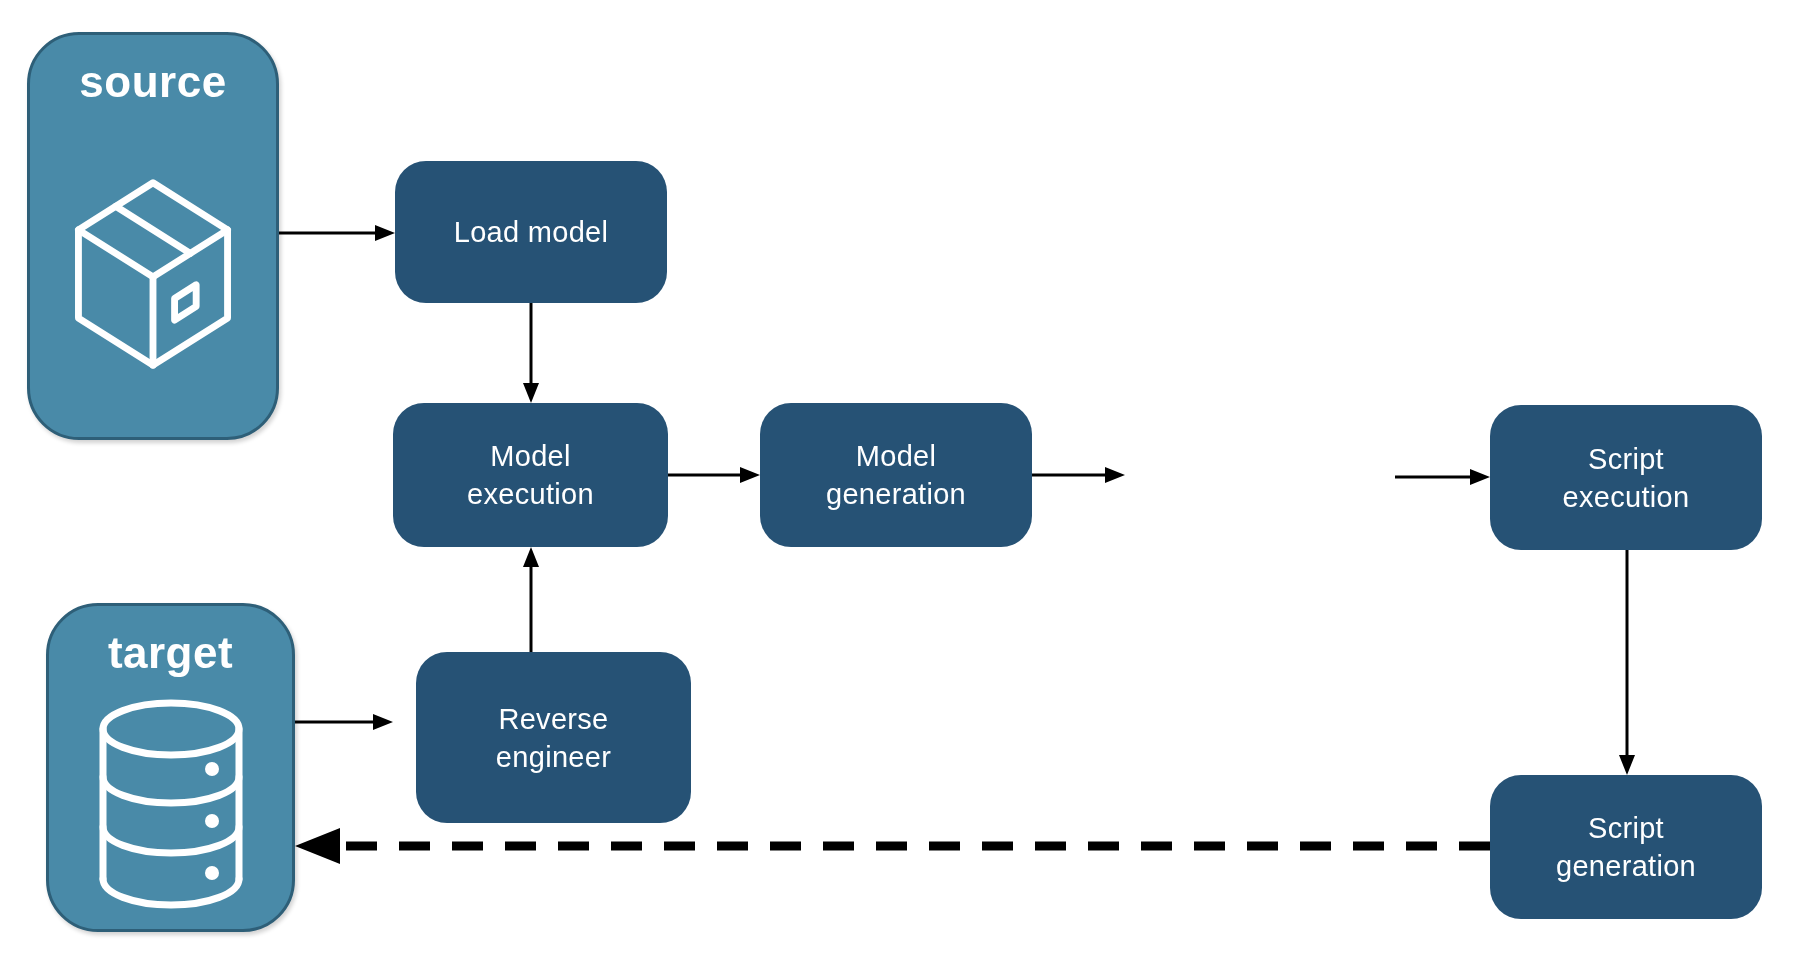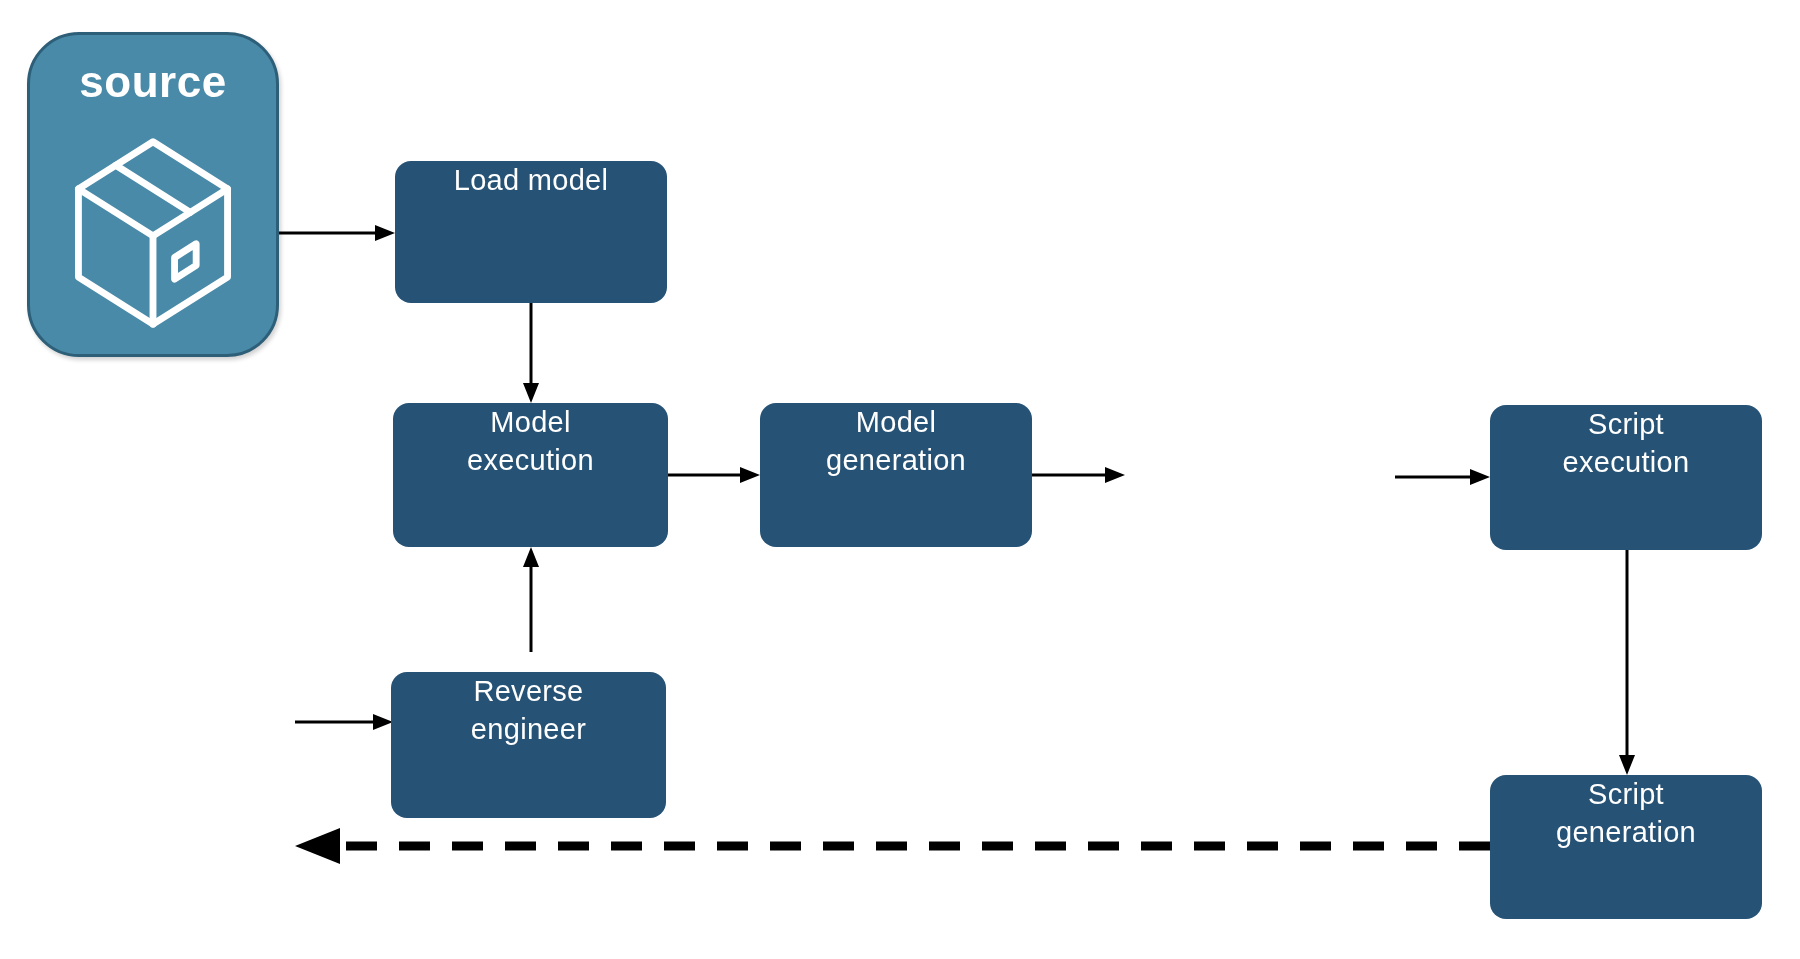--- a/index.html
+++ b/index.html
@@ -17,25 +17,26 @@
   }
   .edges-layer {
     position: absolute;
     left: 0; top: 0;
     width: 1800px;
     height: 959px;
   }
   .process-node {
     position: absolute;
     background: #265275;
-    border-radius: 16px;
+    border-radius: 31px;
     color: #ffffff;
     display: flex;
     flex-direction: column;
     align-items: center;
+    justify-content: center;
     text-align: center;
     font-size: 29px;
     line-height: 38px;
     font-weight: 400;
     letter-spacing: 0.3px;
   }
   .endpoint-node {
     position: absolute;
     background: #498AA8;
     border: 3px solid #2E5F78;
@@ -59,23 +60,23 @@
     align-items: center;
     justify-content: center;
     width: 100%;
   }
   
   #node-load-model        { left: 395px;  top: 161px; width: 272px; height: 142px; }
   #node-model-comparison  { left: 393px;  top: 403px; width: 275px; height: 144px; }
   #node-model-differences { left: 760px;  top: 403px; width: 272px; height: 144px; }
   #node-deployment-plan   { left: 1125px; top: 403px; width: 270px; height: 144px; }
   #node-script-generation { left: 1490px; top: 405px; width: 272px; height: 145px; }
-  #node-reverse-engineer  { left: 391px;  top: 652px; width: 275px; height: 146px; margin-top: 20px; }
+  #node-reverse-engineer  { left: 416px;  top: 652px; width: 275px; height: 171px; }
   #node-script-execution  { left: 1490px; top: 775px; width: 272px; height: 144px; }
-  #endpoint-source        { left: 27px;   top: 32px;  width: 252px; height: 325px; }
+  #endpoint-source        { left: 27px;   top: 32px;  width: 252px; height: 408px; }
   #endpoint-target        { left: 46px;   top: 603px; width: 249px; height: 329px; }
 </style>
 </head>
 <body>
 
 <div class="canvas">
 
   <svg class="edges-layer" viewBox="0 0 1800 959" xmlns="http://www.w3.org/2000/svg">
 
     <g>
@@ -130,20 +131,36 @@
       <svg width="178" height="206" viewBox="0 0 180 210" xmlns="http://www.w3.org/2000/svg" fill="none" stroke="#ffffff" stroke-width="7" stroke-linejoin="round" stroke-linecap="round">
         <path d="M90,14 L166,62 L166,152 L90,200 L14,152 L14,62 Z"></path>
         <path d="M14,62 L90,110 L166,62"></path>
         <path d="M90,110 L90,200"></path>
         <path d="M52,38 L128,86"></path>
         <path d="M112,132 L134,118 L134,140 L112,154 Z"></path>
       </svg>
     </div>
   </div>
 
+  <div class="endpoint-node" id="endpoint-target">
+    <div class="endpoint-label">target</div>
+    <div class="endpoint-icon">
+      <svg width="152" height="210" viewBox="0 0 150 210" xmlns="http://www.w3.org/2000/svg" fill="none" stroke="#ffffff" stroke-width="7" stroke-linecap="round">
+        <ellipse cx="75" cy="30" rx="68" ry="26"></ellipse>
+        <path d="M7,30 L7,180"></path>
+        <path d="M143,30 L143,180"></path>
+        <path d="M7,180 A68,26 0 0 0 143,180"></path>
+        <path d="M7,78 A68,26 0 0 0 143,78"></path>
+        <path d="M7,128 A68,26 0 0 0 143,128"></path>
+        <circle cx="116" cy="70" r="7" fill="#ffffff" stroke="none"></circle>
+        <circle cx="116" cy="122" r="7" fill="#ffffff" stroke="none"></circle>
+        <circle cx="116" cy="174" r="7" fill="#ffffff" stroke="none"></circle>
+      </svg>
+    </div>
+  </div>
 
   <div class="process-node" id="node-load-model">
     <span>Load model</span>
   </div>
 
   <div class="process-node" id="node-model-comparison">
     <span>Model</span>
     <span>execution</span>
   </div>
 

